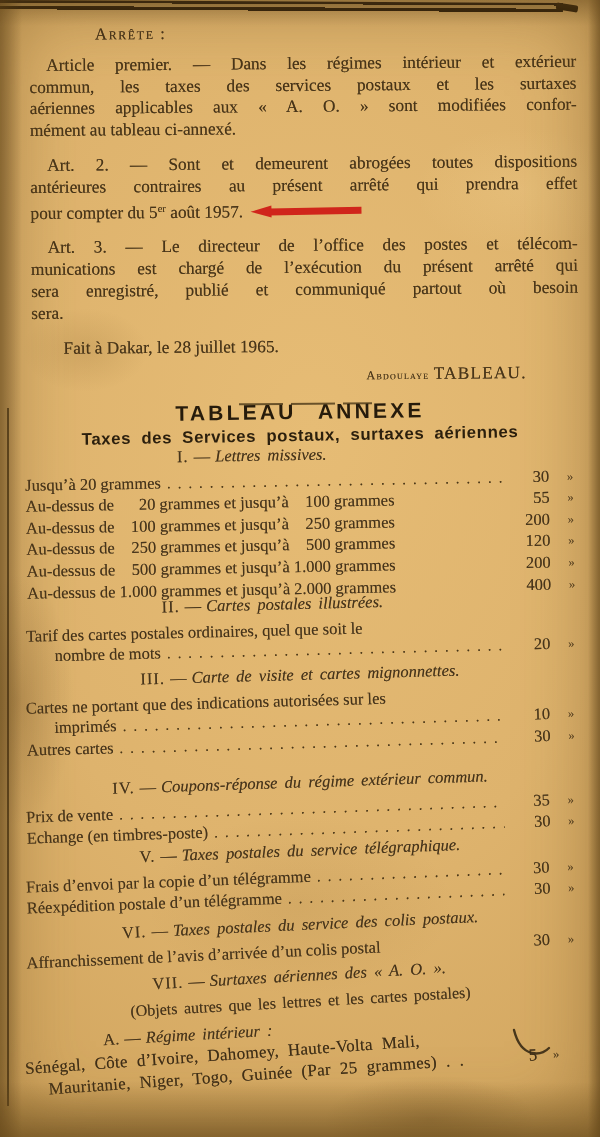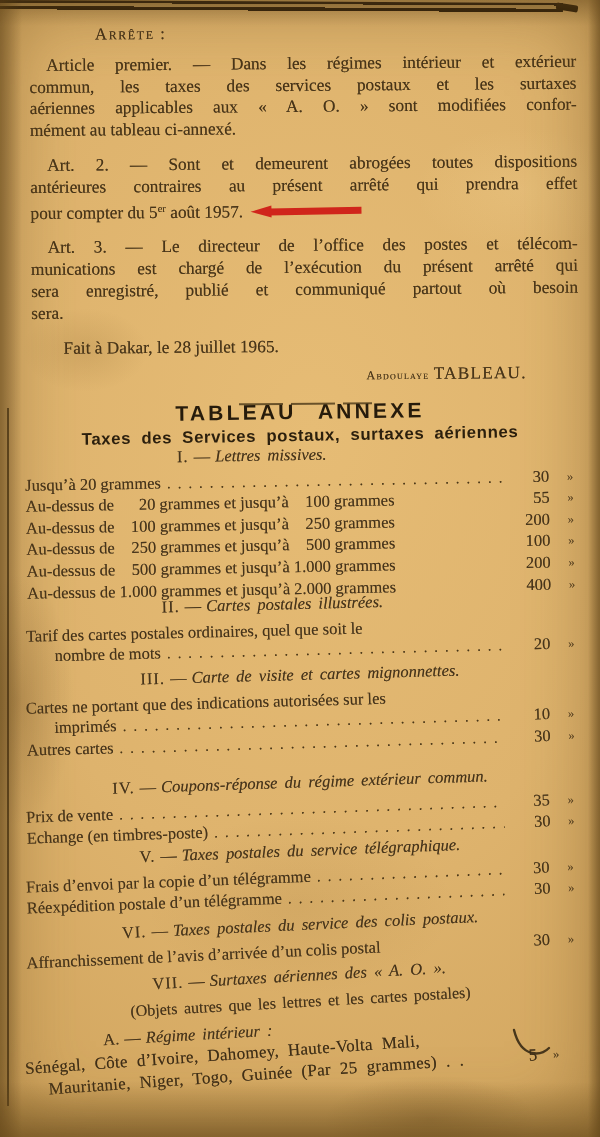--- a/index.html
+++ b/index.html
@@ -164,21 +164,21 @@
   <div class="annex-title">TABLEAU ANNEXE</div>
   <div class="annex-subtitle">Taxes des Services postaux, surtaxes aériennes</div>
 
   <div class="sec" style="top:450px; transform:rotate(-1deg);">
     <div class="sec-head shift-l1">
       <span class="sec-num">I.</span><span class="sec-dash">—</span><span class="sec-title">Lettres missives.</span>
     </div>
     <div class="row"><span class="row-label">Jusqu’à 20 grammes</span><span class="leader"></span><span class="row-value">30</span><span class="row-mark">»</span></div>
     <div class="row"><span class="row-label">Au-dessus de      20 grammes et jusqu’à    100 grammes</span><span class="leader blank"></span><span class="row-value">55</span><span class="row-mark">»</span></div>
     <div class="row"><span class="row-label">Au-dessus de    100 grammes et jusqu’à    250 grammes</span><span class="leader blank"></span><span class="row-value">200</span><span class="row-mark">»</span></div>
-    <div class="row"><span class="row-label">Au-dessus de    250 grammes et jusqu’à    500 grammes</span><span class="leader blank"></span><span class="row-value">100</span><span class="row-mark">»</span></div>
+    <div class="row"><span class="row-label">Au-dessus de    250 grammes et jusqu’à    500 grammes</span><span class="leader blank"></span><span class="row-value">120</span><span class="row-mark">»</span></div>
     <div class="row"><span class="row-label">Au-dessus de    500 grammes et jusqu’à 1.000 grammes</span><span class="leader blank"></span><span class="row-value">200</span><span class="row-mark">»</span></div>
     <div class="row"><span class="row-label">Au-dessus de 1.000 grammes et jusqu’à 2.000 grammes</span><span class="leader blank"></span><span class="row-value">400</span><span class="row-mark">»</span></div>
   </div>
 
   <div class="sec" style="top:601px; transform:rotate(-1.4deg);">
     <div class="sec-head shift-l2">
       <span class="sec-num">II.</span><span class="sec-dash">—</span><span class="sec-title">Cartes postales illustrées.</span>
     </div>
     <div class="row"><span class="row-label">Tarif des cartes postales ordinaires, quel que soit le</span></div>
     <div class="row ind2"><span class="row-label">nombre de mots</span><span class="leader"></span><span class="row-value">20</span><span class="row-mark">»</span></div>

